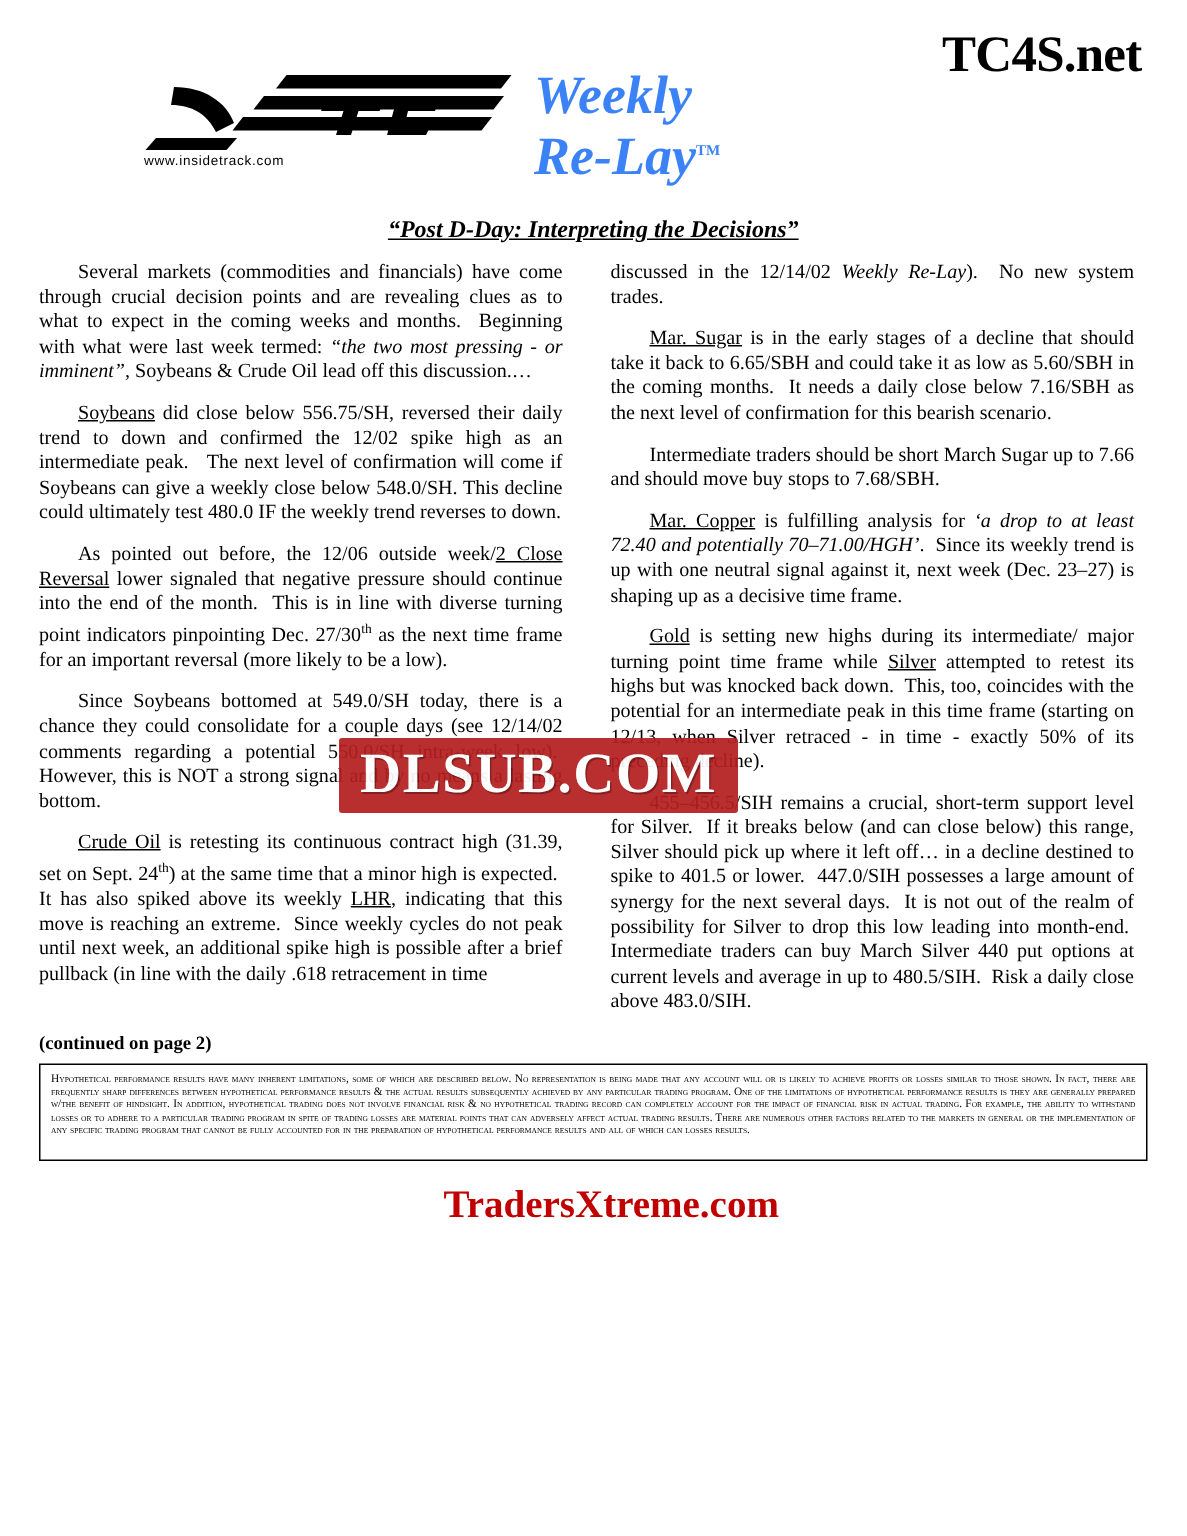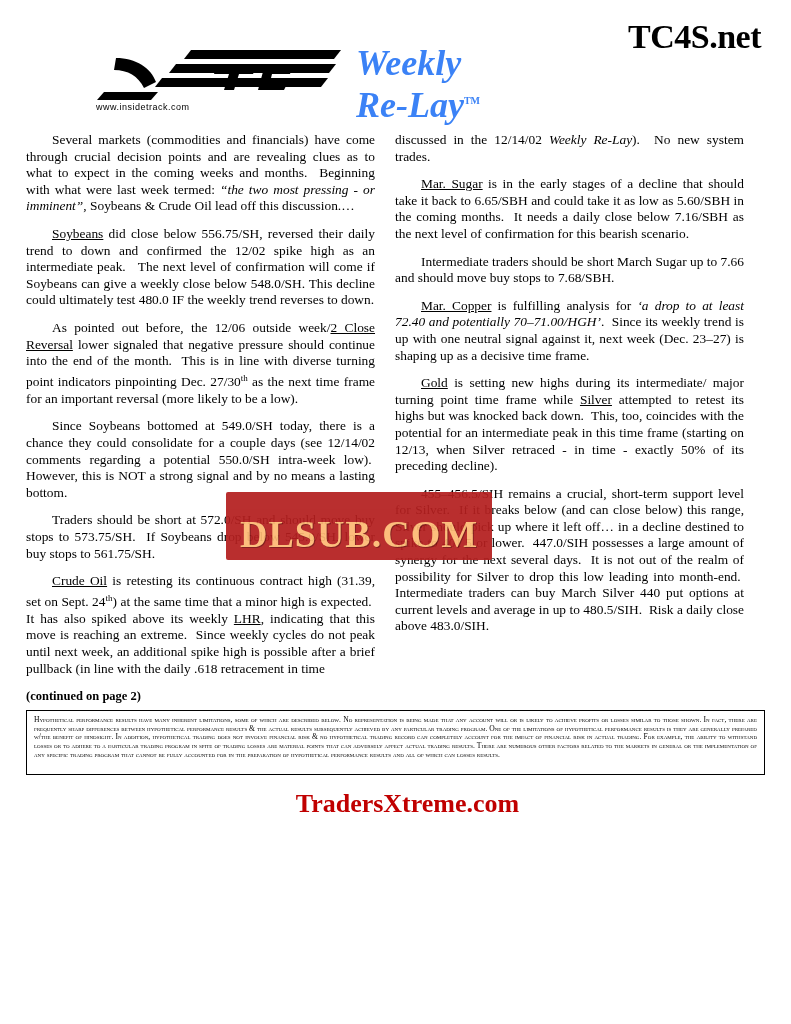--- a/index.html
+++ b/index.html
@@ -100,21 +100,21 @@
     font-size: 16px;
     font-weight: bold;
     font-style: italic;
     margin: 13px 0 10px 0;
   }
   .subtitle u { text-decoration: underline; }
 
   
   .columns {
     display: flex;
-    gap: 20px;
+    gap: 32px;
     font-size: 13.4px;
     line-height: 16.6px;
     text-align: justify;
   }
   .col { width: 349px; }
   .col p {
     margin: 0 0 11px 0;
     text-indent: 26px;
     text-align: justify;
   }
@@ -158,23 +158,23 @@
   }
 
   
   .watermark {
     position: absolute;
     left: 226px;
     top: 492px;
     font-family: "Liberation Serif", serif;
     font-weight: bold;
     font-size: 38px;
-    color: #fdba74;
+    color: #ffffff;
     background: #b41f1f;
-    padding: 20px 14px 4px 14px;
+    padding: 2px 14px 4px 14px;
     letter-spacing: 1px;
     text-shadow: 1px 1px 0 #7a1111;
     border-radius: 2px;
     opacity: 0.93;
     z-index: 10;
   }
 </style>
 </head>
 <body>
 
@@ -198,40 +198,40 @@
       <div class="logo-url">www.insidetrack.com</div>
     </div>
 
     <div class="weekly-relay">
       <span>Weekly</span><br>
       <span>Re-Lay</span><span class="tm">TM</span>
     </div>
   </div>
 
 
+  <div class="subtitle">
+    <u>“Post D-Day: Interpreting the Decisions”</u>
+  </div>
 
   <div class="watermark">DLSUB.COM</div>
 
   <div class="columns">
 
     <div class="col">
       <p>
         Several markets (commodities and financials) have come through crucial decision points and are revealing clues as to what to expect in the coming weeks and months.&nbsp; Beginning with what were last week termed: <span class="it">“the two most pressing - or imminent”</span>, Soybeans &amp; Crude Oil lead off this discussion.…
       </p>
       <p>
         <span class="bu">Soybeans</span> did close below 556.75/SH, reversed their daily trend to down and confirmed the 12/02 spike high as an intermediate peak.&nbsp;&nbsp; The next level of confirmation will come if Soybeans can give a weekly close below 548.0/SH. This decline could ultimately test 480.0 IF the weekly trend reverses to down.
       </p>
       <p>
         As pointed out before, the 12/06 outside week/<u>2 Close Reversal</u> lower signaled that negative pressure should continue into the end of the month.&nbsp; This is in line with diverse turning point indicators pinpointing Dec. 27/30<span class="sup">th</span> as the next time frame for an important reversal (more likely to be a low).
       </p>
       <p>
         Since Soybeans bottomed at 549.0/SH today, there is a chance they could consolidate for a couple days (see 12/14/02 comments regarding a potential 550.0/SH intra-week low).&nbsp; However, this is NOT a strong signal and by no means a lasting bottom.
-      </p>
-      <p>
-        Traders should be short at 572.0/SH and should move buy stops to 573.75/SH.&nbsp; If Soybeans drop below 545.0/SH, lower buy stops to 561.75/SH.
       </p>
       <p>
         <span class="bu">Crude Oil</span> is retesting its continuous contract high (31.39, set on Sept. 24<span class="sup">th</span>) at the same time that a minor high is expected.&nbsp; It has also spiked above its weekly <u>LHR</u>, indicating that this move is reaching an extreme.&nbsp; Since weekly cycles do not peak until next week, an additional spike high is possible after a brief pullback (in line with the daily .618 retracement in time
       </p>
     </div>
 
     <div class="col">
       <p class="noindent">
         discussed in the 12/14/02 <span class="it">Weekly Re-Lay</span>).&nbsp; No new system trades.
       </p>

